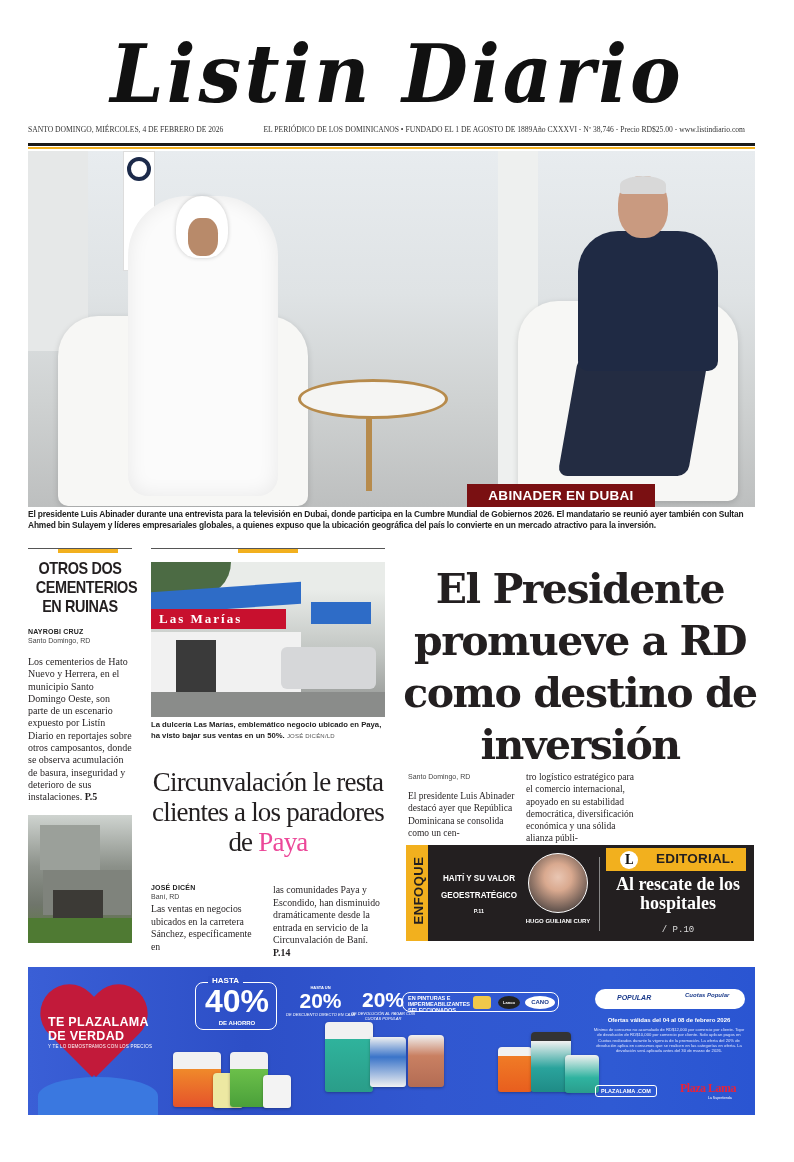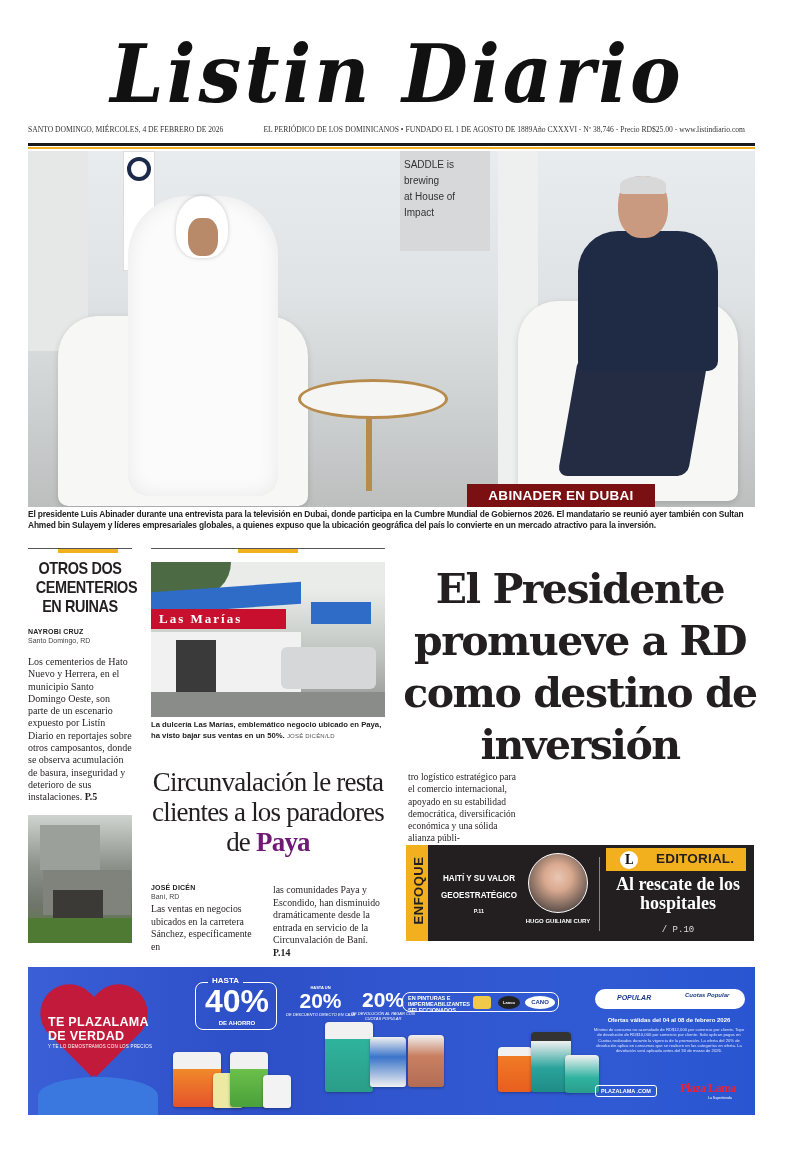--- a/index.html
+++ b/index.html
@@ -61,21 +61,21 @@
   .paya-photo .roof1 { position: absolute; left: 0; top: 25px; width: 150px; height: 22px; background: #2e6cc7; transform: skewY(-4deg); }
   .paya-photo .roof2 { position: absolute; left: 160px; top: 40px; width: 60px; height: 22px; background: #2e6cc7; }
   .paya-photo .sign { position: absolute; left: 0; top: 47px; width: 135px; height: 20px; background: #c8102e; color: #fff; font-family: "Liberation Serif", serif; font-weight: bold; font-size: 13px; padding-left: 8px; line-height: 20px; letter-spacing: 2px; }
   .paya-photo .wall { position: absolute; left: 0; top: 70px; width: 150px; height: 65px; background: #f1f1f1; }
   .paya-photo .door { position: absolute; left: 25px; top: 78px; width: 40px; height: 55px; background: #3a3a3a; }
   .paya-photo .van { position: absolute; left: 130px; top: 85px; width: 95px; height: 42px; background: #d6d7d9; border-radius: 6px; }
   .paya-photo .ground { position: absolute; left: 0; bottom: 0; width: 234px; height: 25px; background: #8a8c8a; }
   .paya-caption { position: absolute; left: 151px; top: 720px; width: 240px; font-family: "Liberation Sans", sans-serif; font-size: 7.7px; line-height: 10.5px; font-weight: bold; color: #222; }
   .paya-caption .credit { font-weight: normal; font-size: 6px; color: #555; letter-spacing: 0.2px; }
   .paya-head { position: absolute; left: 151px; top: 767px; width: 234px; text-align: center; font-family: "Liberation Serif", serif; font-size: 27px; line-height: 30px; color: #231f20; letter-spacing: -0.8px; }
-  .paya-head .red { color: #701a75; font-weight: bold; }
+  .paya-head .red { color: #ec4899; font-weight: normal; }
   .paya-cols { position: absolute; left: 151px; top: 884px; width: 234px; display: flex; gap: 10px; }
   .paya-cols .c { width: 112px; }
   .paya-cols .body-text { font-size: 9.8px; line-height: 12.5px; }
   .paya-cols .byline { margin-bottom: 0; }
   .paya-cols .place { margin-bottom: 3px; }
 
   
   .main-head { position: absolute; left: 400px; top: 548px; width: 360px; text-align: center; font-family: "DejaVu Serif", serif; font-weight: bold; font-size: 41px; line-height: 52px; letter-spacing: -1.5px; color: #231f20; margin-top: 15px; }
   .main-cols { position: absolute; left: 408px; top: 760px; width: 345px; display: flex; gap: 10px; }
   .main-cols .c { width: 108px; margin-top: 11px; }
@@ -139,24 +139,20 @@
   <span>SANTO DOMINGO, MIÉRCOLES, 4 DE FEBRERO DE 2026</span>
   <span class="mid">EL PERIÓDICO DE LOS DOMINICANOS • FUNDADO EL 1 DE AGOSTO DE 1889</span>
   <span>Año CXXXVI - Nº 38,746 - Precio RD$25.00 - www.listindiario.com</span>
 </div>
 <div class="rule-black"></div>
 <div class="rule-gold"></div>
 
 <div class="hero">
   <div class="pillar" style="left:0;top:0;width:60px;height:200px;background:#e6e8e8;"></div>
   <div class="pillar" style="left:470px;top:0;width:40px;height:356px;background:#eef0ef;"></div>
-  <div class="sign">
-    <div>SADDLE is brewing</div>
-    <div>at House of Impact</div>
-  </div>
   <div class="flag">
       <div class="mark"></div>
     </div>
   <div class="chair-l"></div>
   <div class="chair-r"></div>
   <div class="man-l">
       <div class="head"></div>
       <div class="face"></div>
     </div>
   <div class="man-r">
@@ -208,20 +204,24 @@
     <div class="place">Baní, RD</div>
     <div class="body-text">Las ventas en negocios ubicados en la carretera Sánchez, específicamente en</div>
   </div>
   <div class="c">
     <div class="body-text"><span>las comunidades Paya y Escondido, han disminuido dramáticamente desde la entrada en servicio de la Circunvalación de Baní.</span> <span class="pref">P.14</span></div>
   </div>
 </div>
 
 <div class="main-head">El Presidente promueve a RD como destino de inversión</div>
 <div class="main-cols">
+  <div class="c">
+    <div class="place">Santo Domingo, RD</div>
+    <div class="body-text">El presidente Luis Abinader destacó ayer que República Dominicana se consolida como un cen-</div>
+  </div>
   <div class="c">
     <div class="body-text">tro logístico estratégico para el comercio internacional, apoyado en su estabilidad democrática, diversificación económica y una sólida alianza públi-</div>
   </div>
 </div>
 
 <div class="enfoque">
   <div class="enf-tab">
       <span>ENFOQUE</span>
     </div>
   <div class="enf-title">HAITÍ Y SU VALOR GEOESTRATÉGICO</div>

